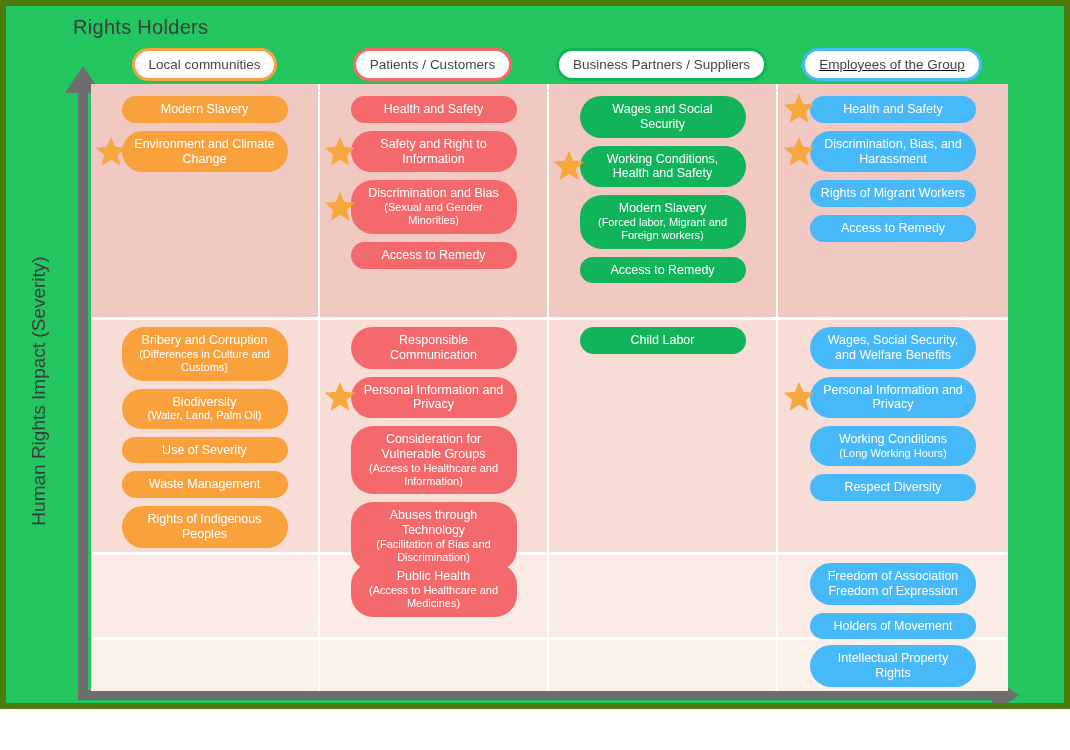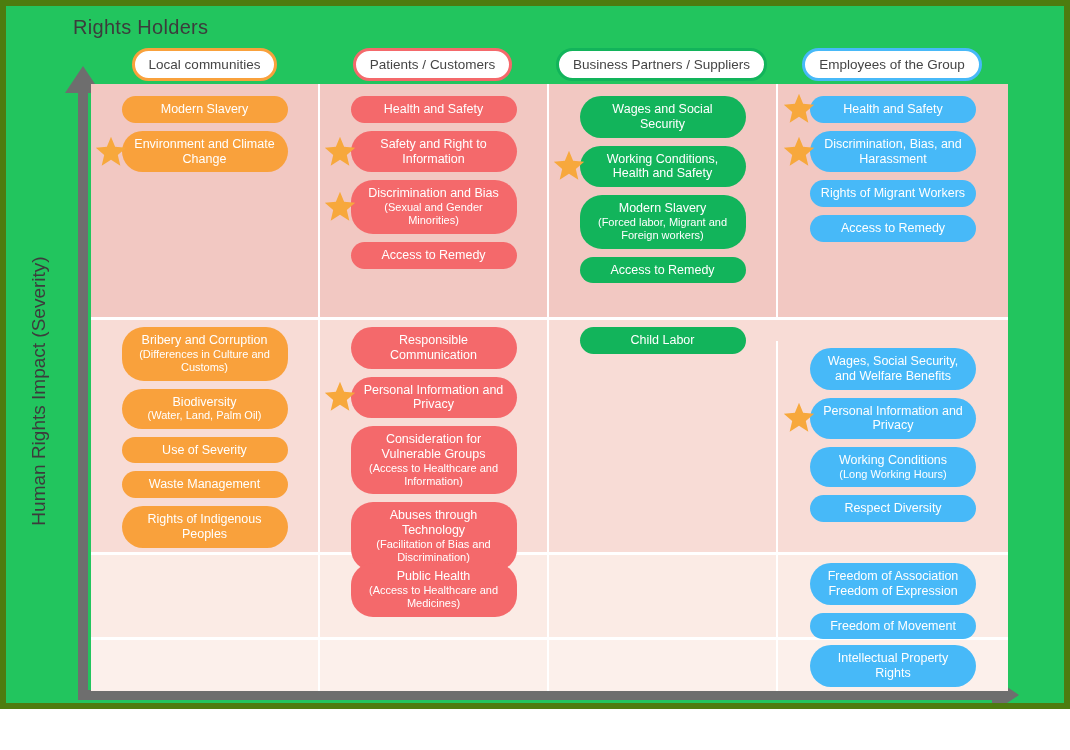--- a/index.html
+++ b/index.html
@@ -68,21 +68,21 @@
   <div id="headers">
       <div class="header-cell" style="width: 227px;">
         <div class="col-header" style="border-color: rgb(249, 161, 60); color: rgb(69, 69, 69);">Local communities</div>
       </div>
       <div class="header-cell" style="width: 229px;">
         <div class="col-header" style="border-color: rgb(244, 105, 107); color: rgb(69, 69, 69);">Patients / Customers</div>
       </div>
       <div class="header-cell" style="width: 229px;">
         <div class="col-header" style="border-color: rgb(18, 180, 91); color: rgb(69, 69, 69);">Business Partners / Suppliers</div>
       </div>
-      <div class="header-cell" style="width: 232px;">
+      <div class="header-cell" style="width: 232px; text-decoration: underline;">
         <div class="col-header" style="border-color: rgb(71, 185, 248); color: rgb(69, 69, 69);">Employees of the Group</div>
       </div>
     </div>
 
   <div id="grid">
       <div class="band" style="height: 233px; background: rgb(242, 200, 194);">
         <div class="cell" style="width: 227px; padding-top: 12px;">
           <div class="pill" style="background: rgb(249, 161, 60); color: rgb(255, 255, 255);">
             <span class="pill-main">Modern Slavery</span>
           </div>
@@ -204,21 +204,21 @@
           <div class="pill" style="background: rgb(244, 105, 107); color: rgb(255, 255, 255);">
             <span class="pill-main">Abuses through Technology</span>
             <span class="pill-sub">(Facilitation of Bias and Discrimination)</span>
           </div>
         </div>
         <div class="cell divided" style="width: 229px; padding-top: 7px;">
           <div class="pill" style="background: rgb(18, 180, 91); color: rgb(255, 255, 255);">
             <span class="pill-main">Child Labor</span>
           </div>
         </div>
-        <div class="cell divided" style="width: 232px; padding-top: 7px; margin-top: 21px;">
+        <div class="cell divided" style="width: 232px; padding-top: 7px;">
           <div class="pill" style="background: rgb(71, 185, 248); color: rgb(255, 255, 255);">
             <span class="pill-main">Wages, Social Security, and Welfare Benefits</span>
           </div>
           <div class="pill" style="background: rgb(71, 185, 248); color: rgb(255, 255, 255);">
             <span class="star">
               <svg viewBox="0 0 24 23">
                 <polygon fill="#F7A83C" points="12,0 15.1,7.6 23.4,8.3 17.1,13.7 19,21.8 12,17.4 5,21.8 6.9,13.7 0.6,8.3 8.9,7.6"></polygon>
               </svg>
             </span>
             <span class="pill-main">Personal Information and Privacy</span>
@@ -240,21 +240,21 @@
             <span class="pill-sub">(Access to Healthcare and Medicines)</span>
           </div>
         </div>
         <div class="cell divided" style="width: 229px; padding-top: 8px;"></div>
         <div class="cell divided" style="width: 232px; padding-top: 8px;">
           <div class="pill" style="background: rgb(71, 185, 248); color: rgb(255, 255, 255);">
             <span class="pill-main">Freedom of Association
 Freedom of Expression</span>
           </div>
           <div class="pill" style="background: rgb(71, 185, 248); color: rgb(255, 255, 255);">
-            <span class="pill-main">Freedom of Movement</span>
+            <span class="pill-main">Holders of Movement</span>
           </div>
         </div>
       </div>
       <div class="band gap" style="height: 54px; background: rgb(252, 240, 235);">
         <div class="cell" style="width: 227px; padding-top: 5px;"></div>
         <div class="cell divided" style="width: 229px; padding-top: 5px;"></div>
         <div class="cell divided" style="width: 229px; padding-top: 5px;"></div>
         <div class="cell divided" style="width: 232px; padding-top: 5px;">
           <div class="pill" style="background: rgb(71, 185, 248); color: rgb(255, 255, 255);">
             <span class="pill-main">Intellectual Property Rights</span>

